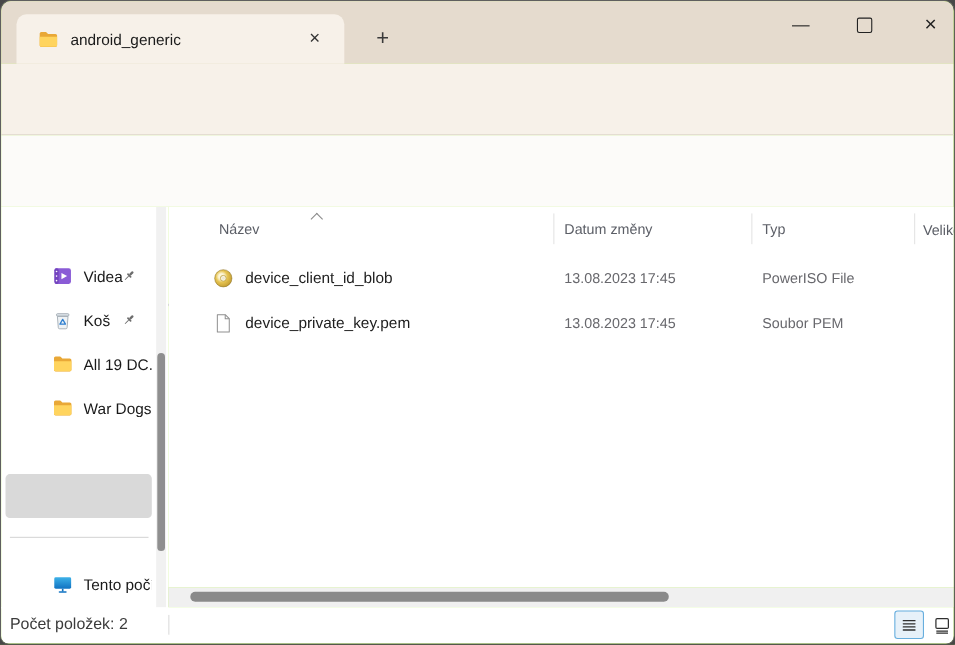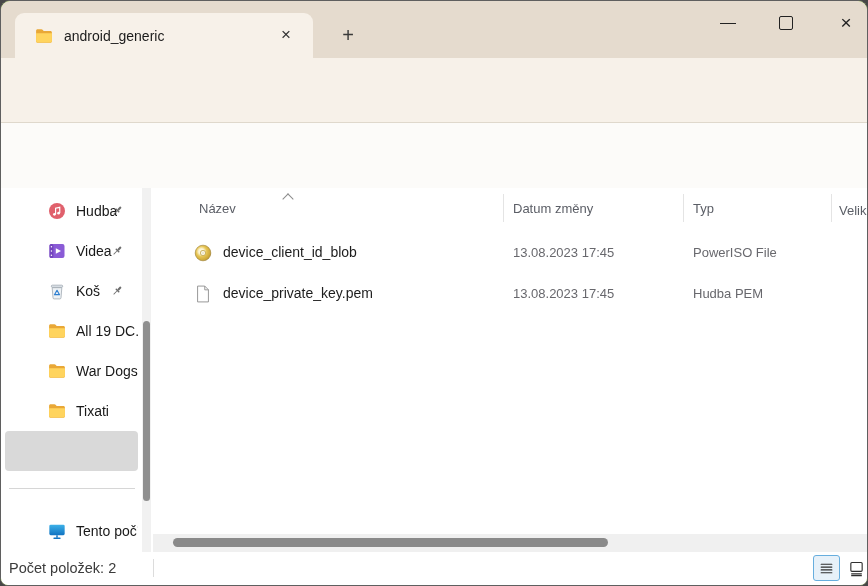--- a/index.html
+++ b/index.html
@@ -274,40 +274,20 @@
           <circle cx="10.5" cy="10.5" r="5.6"></circle>
               <path d="M14.8 14.8 20 20"></path>
         </svg>
       </span>
     </div>
   </div>
 
   <div class="sidebar">
     <div class="sel-bg"></div>
 
-    <div class="sitem" style="top:3px">
-      <span class="sic">
-        <svg viewBox="0 0 24 24" width="20" height="20">
-              <circle cx="12" cy="12" r="9.6" fill="#E0606C"></circle>
-          <path d="M10.3 16V8.7l5-1.1v6.8" stroke="#fff" stroke-width="1.4" fill="none"></path>
-          <circle cx="8.9" cy="16" r="1.6" fill="#fff"></circle>
-              <circle cx="13.9" cy="14.6" r="1.6" fill="#fff"></circle>
-            </svg>
-      </span>
-      <span class="slabel">Hudba</span>
-      <span class="pin">
-        <svg viewBox="0 0 24 24" width="16" height="16" fill="#6d6d6d">
-              <g transform="rotate(45 12 12)">
-                <rect x="10.4" y="3.5" width="3.2" height="6.5" rx="1.3"></rect>
-                <rect x="8.3" y="9.7" width="7.4" height="2.4" rx="1.1"></rect>
-                <rect x="11.4" y="12.1" width="1.2" height="7"></rect>
-              </g>
-            </svg>
-      </span>
-    </div>
 
     <div class="sitem" style="top:43px">
       <span class="sic">
         <svg viewBox="0 0 24 24" width="20" height="20">
               <rect x="3" y="3.5" width="18" height="17" rx="2.5" fill="#8A5BD6"></rect>
           <rect x="3" y="3.5" width="4.6" height="17" rx="2" fill="#7344BE"></rect>
           <circle cx="5.3" cy="7" r="0.9" fill="#fff"></circle>
               <circle cx="5.3" cy="12" r="0.9" fill="#fff"></circle>
               <circle cx="5.3" cy="17" r="0.9" fill="#fff"></circle>
           <path d="M10.6 8.7l6.2 3.3-6.2 3.3z" fill="#fff"></path>
@@ -349,26 +329,20 @@
       <span class="sic"><svg viewBox="0 0 24 24" width="20" height="20">
               <use href="#folder-sym"></use>
             </svg></span>
       <span class="slabel">All 19 DC.</span>
     </div>
     <div class="sitem" style="top:163px">
       <span class="sic"><svg viewBox="0 0 24 24" width="20" height="20">
               <use href="#folder-sym"></use>
             </svg></span>
       <span class="slabel">War Dogs</span>
-    </div>
-    <div class="sitem" style="top:203px">
-      <span class="sic"><svg viewBox="0 0 24 24" width="20" height="20">
-              <use href="#folder-sym"></use>
-            </svg></span>
-      <span class="slabel">Tixati</span>
     </div>
 
     <div class="sdivider"></div>
 
     <div class="sitem" style="top:323px">
 
       <span class="sic">
         <svg viewBox="0 0 24 24" width="20" height="20">
               <rect x="2.8" y="4.5" width="18.4" height="12.5" rx="1.6" fill="url(#scr)"></rect>
           <path d="M12 17v3.2" stroke="#1173c2" stroke-width="1.8"></path>
@@ -409,21 +383,21 @@
 
     <div class="frow" style="top:86px">
       <span class="fic">
         <svg viewBox="0 0 24 24" width="20" height="20">
           <path d="M5.5 2.5h8.6l4.4 4.4v14.6H5.5z" fill="#fff" stroke="#8f8f8f" stroke-width="1.1" stroke-linejoin="round"></path>
           <path d="M14.1 2.5V7h4.4" fill="none" stroke="#8f8f8f" stroke-width="1.1"></path>
             </svg>
       </span>
       <span class="fname">device_private_key.pem</span>
       <span class="fdate">13.08.2023 17:45</span>
-      <span class="ftype">Hudba PEM</span>
+      <span class="ftype">Soubor PEM</span>
     </div>
   </div>
 
   <div class="hsb-track"></div>
   <div class="hsb-thumb"></div>
 
   <div class="statusbar">
     <span class="status-count">Počet položek: 2</span>
     <span class="status-sep"></span>
     <div class="viewbtn active" style="left:812px">

